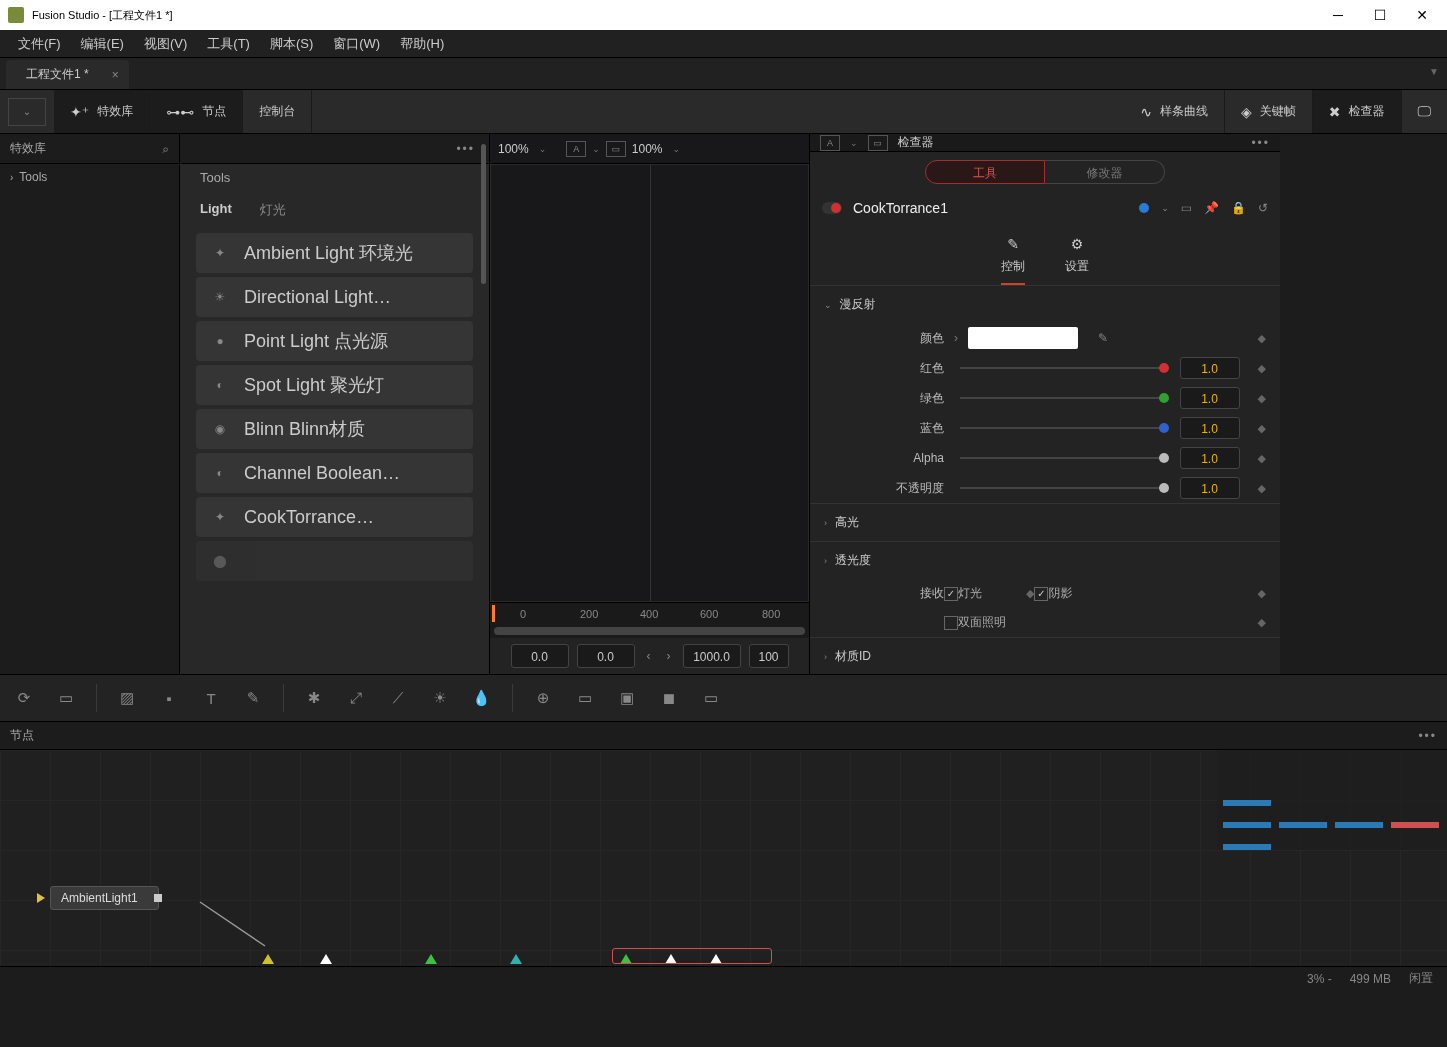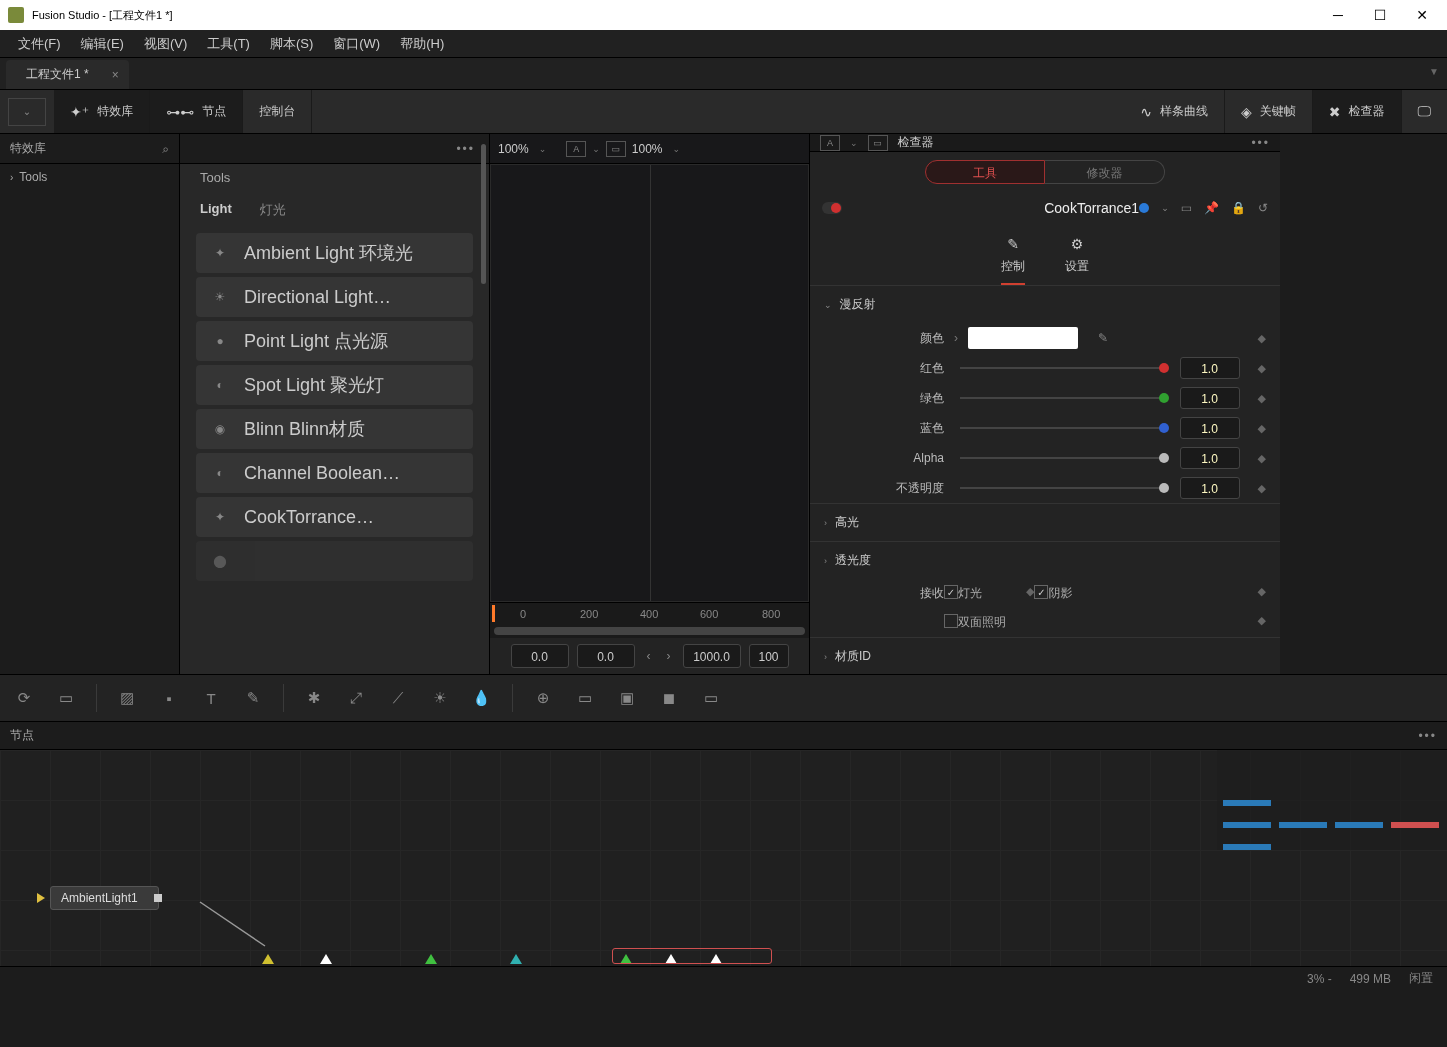--- a/index.html
+++ b/index.html
@@ -51,41 +51,41 @@
 .numbox { width: 58px; height: 24px; background: #1a1a1a; border: 1px solid #444; color: #ccc; text-align: center; line-height: 24px; border-radius: 3px; font-size: 12px; }
 .navbtn { color: #888; padding: 0 4px; }
 .inspector { width: 470px; background: #232323; display: flex; flex-direction: column; }
 .insp-head { height: 30px; background: #1a1a1a; display: flex; align-items: center; padding: 0 10px; gap: 10px; border-bottom: 1px solid #000; }
 .insp-head .sq { width: 20px; height: 16px; border: 1px solid #555; font-size: 9px; color: #888; display: flex; align-items: center; justify-content: center; }
 .insp-head .dots { margin-left: auto; color: #888; letter-spacing: 2px; }
 .insp-tabs { display: flex; justify-content: center; padding: 8px 0; }
 .insp-tab { width: 120px; height: 24px; text-align: center; line-height: 24px; border: 1px solid #444; font-size: 12px; }
 .insp-tab.active { background: #2a1818; border-color: #a03030; color: #e05050; border-radius: 12px 0 0 12px; }
 .insp-tab.inactive { color: #777; border-radius: 0 12px 12px 0; border-left: none; }
-.insp-node { display: flex; align-items: center; padding: 8px 12px; gap: 0; text-align: right; }
+.insp-node { display: flex; align-items: center; padding: 8px 12px; gap: 11px; }
 .node-name { color: #eee; font-size: 14px; flex: 1; }
 .node-icons { display: flex; gap: 12px; color: #888; align-items: center; }
 .color-circ { width: 10px; height: 10px; border-radius: 50%; background: #2a7ad8; }
 .insp-subtabs { display: flex; justify-content: center; gap: 40px; padding: 10px 0 0; }
 .subtab { text-align: center; padding-bottom: 8px; }
 .subtab.active { border-bottom: 2px solid #d04030; }
 .subtab .icon { width: 24px; height: 20px; margin: 0 auto 4px; display: flex; align-items: center; justify-content: center; color: #ccc; font-size: 14px; }
 .subtab .lbl { font-size: 12px; color: #ccc; }
 .section { border-top: 1px solid #333; }
 .section-head { padding: 10px 14px; display: flex; align-items: center; gap: 8px; color: #ccc; font-size: 13px; }
 .section-head .chev { font-size: 9px; color: #888; }
 .prop-row { display: flex; align-items: center; padding: 4px 14px; gap: 10px; }
 .prop-label { width: 120px; text-align: right; color: #bbb; font-size: 12px; }
 .color-swatch { width: 110px; height: 22px; background: #fff; border-radius: 2px; }
 .eyedrop { color: #888; margin-left: 10px; }
 .slider-track { flex: 1; height: 2px; background: #444; position: relative; margin: 0 6px; }
 .slider-dot { width: 10px; height: 10px; border-radius: 50%; position: absolute; right: -5px; top: -4px; }
-.valbox { width: 60px; height: 22px; background: #1a1a1a; border: 1px solid #444; text-align: center; line-height: 22px; color: #fef9c3; border-radius: 3px; }
+.valbox { width: 60px; height: 22px; background: #1a1a1a; border: 1px solid #444; text-align: center; line-height: 22px; color: #eab308; border-radius: 3px; }
 .keydiamond { color: #666; margin-left: 8px; font-size: 11px; }
-.check-row { display: flex; align-items: flex-start; padding: 6px 14px; }
+.check-row { display: flex; align-items: center; padding: 6px 14px; }
 .checkbox { width: 14px; height: 14px; border: 1px solid #666; display: flex; align-items: center; justify-content: center; }
 .checkbox.checked::after { content: '✓'; color: #ccc; font-size: 10px; }
 .icon-toolbar { height: 48px; background: #232323; border-top: 1px solid #000; border-bottom: 1px solid #000; display: flex; align-items: center; padding: 0 12px; gap: 18px; }
 .icon-toolbar .tbicon { width: 24px; height: 24px; display: flex; align-items: center; justify-content: center; color: #888; font-size: 15px; }
 .icon-toolbar .sep { width: 1px; height: 28px; background: #3a3a3a; }
 .nodepanel { background: #1c1c1c; }
 .nodepanel-head { height: 28px; display: flex; align-items: center; padding: 0 10px; border-bottom: 1px solid #000; justify-content: space-between; }
 .nodepanel-head .dots { color: #888; letter-spacing: 2px; }
 .nodegraph { height: 216px; background: #202020; position: relative; overflow: hidden; }
 .nodegraph-grid { position: absolute; inset: 0; background-image: linear-gradient(#262626 1px, transparent 1px), linear-gradient(90deg, #262626 1px, transparent 1px); background-size: 50px 50px; }

